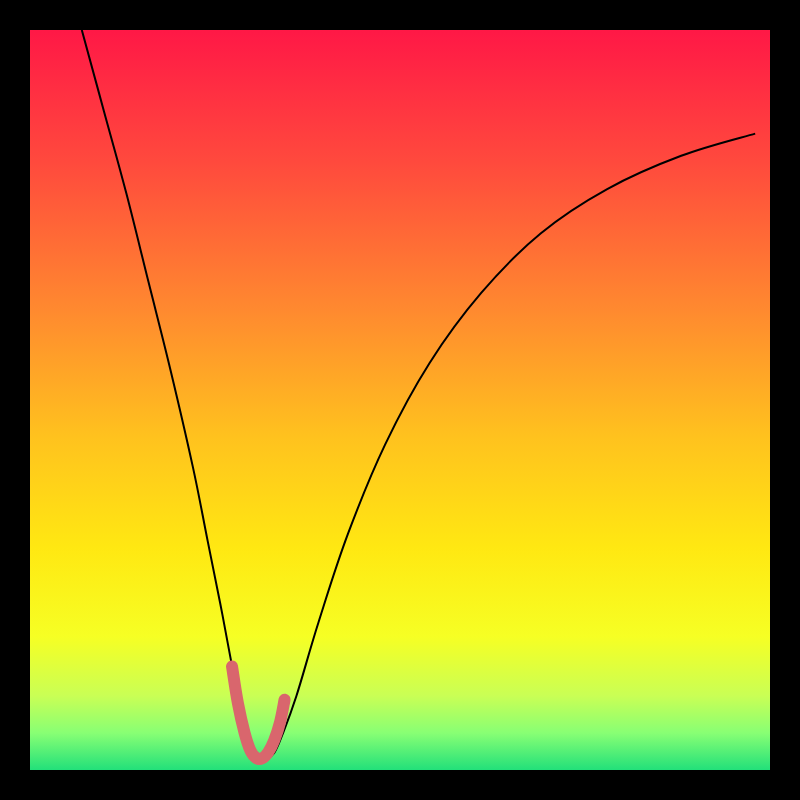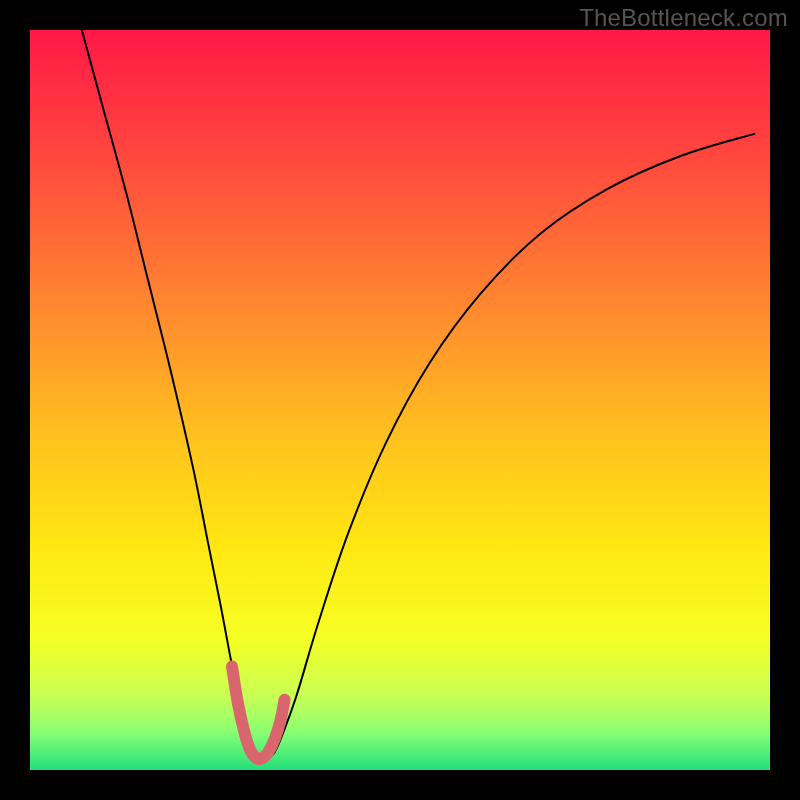--- a/index.html
+++ b/index.html
@@ -48,14 +48,13 @@
 </head>
 <body>
 
 <div class="frame">
   <div class="plot" id="plot" style="background: linear-gradient(rgb(255, 24, 70) 0%, rgb(255, 74, 61) 18%, rgb(255, 138, 47) 38%, rgb(255, 194, 30) 55%, rgb(255, 232, 18) 70%, rgb(246, 255, 36) 82%, rgb(201, 255, 85) 90%, rgb(136, 255, 116) 95%, rgb(34, 224, 122) 100%);">
     <svg class="curve" id="svg" viewBox="0 0 740 740" preserveAspectRatio="none">
         <path d="M 51.800000000000004,0 C 55.79600000000001,14.651999999999996 66.008,52.09599999999999 74,81.39999999999998 C 81.992,110.70399999999997 88.208,132.16399999999996 96.2,162.79999999999995 C 104.19200000000001,193.43599999999995 110.408,219.63199999999995 118.4,251.59999999999997 C 126.39200000000001,283.568 132.608,307.09999999999997 140.6,340.4 C 148.59199999999998,373.7 156.14000000000001,405.964 162.8,436.6 C 169.46,467.23600000000005 172.272,483.96000000000004 177.6,510.6 C 182.928,537.24 187.738,560.624 192.4,584.6 C 197.062,608.576 199.50400000000002,623.154 203.50000000000003,643.8 C 207.49600000000004,664.4459999999999 211.27,685.0476 214.6,699.3 C 217.92999999999998,713.5523999999999 219.33599999999998,717.7852 222,722.98 C 224.66400000000002,728.1748 226.736,727.2275999999999 229.4,728.16 C 232.06400000000002,729.0924 234.136,729.0924 236.8,728.16 C 239.46400000000003,727.2275999999999 241.536,726.8428 244.20000000000002,722.98 C 246.86400000000003,719.1172 247.60400000000004,716.9564 251.60000000000002,706.7 C 255.596,696.4436000000001 259.73999999999995,686.646 266.4,666 C 273.06,645.354 279.276,621.304 288.6,592 C 297.92400000000004,562.696 306.212,535.168 318.2,503.2 C 330.188,471.23199999999997 340.548,445.036 355.2,414.4 C 369.852,383.76399999999995 382.28400000000005,360.3059999999999 399.6,332.99999999999994 C 416.916,305.69399999999996 431.41999999999996,286.01 451.4,262.7 C 471.38,239.39 487.95599999999996,222.148 510.59999999999997,203.5 C 533.244,184.852 551.892,173.086 577.2,159.10000000000002 C 602.508,145.11400000000003 624.5600000000001,135.79000000000008 651.2,125.80000000000007 C 677.84,115.81000000000007 711.88,107.59600000000003 725.1999999999999,103.60000000000002" fill="none" stroke="#000000" stroke-width="2" stroke-linecap="butt" stroke-linejoin="round"></path>
         <path d="M 202.02,636.4 C 203.0856,643.06 205.67560000000003,661.4119999999999 207.94000000000003,673.4 C 210.20440000000002,685.388 212.3356,694.4752 214.6,703 C 216.8644,711.5248 218.38879999999997,716.2312 220.51999999999998,720.76 C 222.6512,725.2888 224.3088,726.828 226.44,728.16 C 228.5712,729.492 230.2288,729.2256 232.36,728.16 C 234.49120000000002,727.0944 236.1488,725.4368000000001 238.28,722.24 C 240.4112,719.0432 242.0688,715.8611999999999 244.20000000000002,710.4 C 246.33120000000002,704.9388 248.25519999999997,699.226 250.11999999999998,691.9 C 251.98479999999998,684.574 253.76079999999996,673.696 254.55999999999997,669.7" fill="none" stroke="#d9666d" stroke-width="12" stroke-linecap="round" stroke-linejoin="round"></path>
       </svg>
   </div>
-  <div class="watermark">TheBottleneck.com</div>
 </div>
 
 </body></html>

